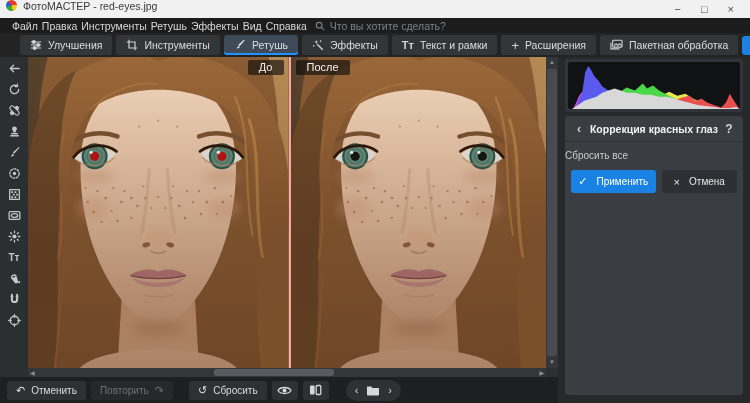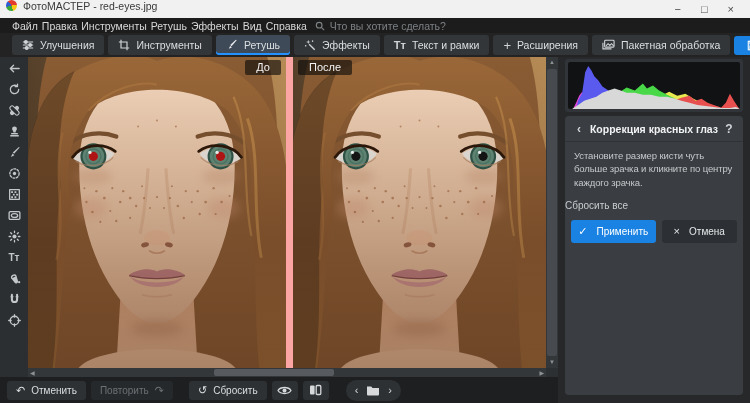--- a/index.html
+++ b/index.html
@@ -13,39 +13,39 @@
   .title-text{font-size:10.5px;color:#3a3a3a;}
   .win-controls{margin-left:auto;display:flex;gap:20px;padding-right:10px;}
   .win-controls span{font-size:11px;color:#4a4a4a;cursor:default;line-height:18px;}
   
   .menubar{position:absolute;left:0;top:18px;right:0;height:15px;background:#1c1c1c;
            display:flex;align-items:center;gap:4px;padding:0 12px;font-size:10.5px;color:#d8d8d8;}
   .menu-item{cursor:default;}
   .searchbox{display:flex;align-items:center;gap:5px;color:#7d8184;margin-left:4px;}
   
   .tabbar{position:absolute;left:0;top:33px;right:0;height:24px;background:#232323;
-          display:flex;align-items:center;gap:4px;padding:0 12px;box-sizing:border-box;}
+          display:flex;align-items:center;gap:4px;padding:0 20px;box-sizing:border-box;}
   .tab{height:20px;display:flex;align-items:center;gap:6px;padding:0 10px;background:#333639;
        border-radius:3px;font-size:10.5px;color:#dcdfe1;white-space:nowrap;}
   .tab.active{background:#3e4a57;box-shadow:inset 0 -2px 0 #2391ff;}
   .tabbar-right{margin-left:auto;display:flex;gap:7px;align-items:center;padding-right:4px;}
   .btn-save{height:19px;background:#1a82e2;border-radius:3px;color:#fff;display:flex;
             align-items:center;gap:7px;padding:0 13px;font-size:10.5px;}
   
   .toolbar{position:absolute;left:0;top:57px;width:28px;height:320px;background:#2b2f32;
            display:flex;flex-direction:column;align-items:center;padding-top:5px;gap:8px;box-sizing:border-box;}
   .tool{width:16px;height:13px;display:flex;align-items:center;justify-content:center;}
   .tool svg{stroke:#c3c7ca;fill:none;stroke-width:1.4;stroke-linecap:round;stroke-linejoin:round;}
   .tool .fil{fill:#c3c7ca;stroke:none;}
   .tool-text{color:#c3c7ca;font-size:10px;font-weight:bold;}
   
   .viewer{position:absolute;left:28px;top:57px;width:530px;height:320px;background:#232527;}
   .photos{position:absolute;left:0;top:0;width:518px;height:311px;display:flex;}
   .photo{position:relative;overflow:hidden;height:311px;}
-  .photo.before{width:261px;border-right:7px solid #fca5a5;}
+  .photo.before{width:261px;border-right:2px solid #fca5a5;}
   .photo.after{width:256px;}
   .photo svg.portrait{position:absolute;left:0;top:0;width:100%;height:100%;}
   .badge{position:absolute;top:3px;background:rgba(10,10,10,.62);color:#f3f3f3;font-size:11px;
          padding:1px 11px 2px;border-radius:2px;}
   .badge.b-before{right:5px;}
   .badge.b-after{left:5px;}
   .pupil-red{fill:#ae1414;}
   .pupil-dark{fill:#141414;}
   
   .vscroll{position:absolute;left:518px;top:0;width:12px;height:311px;background:#33373a;}
@@ -449,21 +449,20 @@
           <use href="#hist-g"></use>
         </svg>
     </div>
   </div>
   <div class="corr-card">
     <div class="corr-header">
       <span class="corr-back">‹</span>
       <span class="corr-title">Коррекция красных глаз</span>
       <span class="corr-help">?</span>
     </div>
-    <div class="corr-desc">Установите размер кисти чуть больше зрачка и кликните по центру каждого зрачка.</div>
     <div class="reset-link">Сбросить все</div>
     <div class="btn-row">
       <div class="btn-apply">
         <span class="g">✓</span>
         <span>Применить</span>
       </div>
       <div class="btn-cancel">
         <span class="g">×</span>
         <span>Отмена</span>
       </div>

